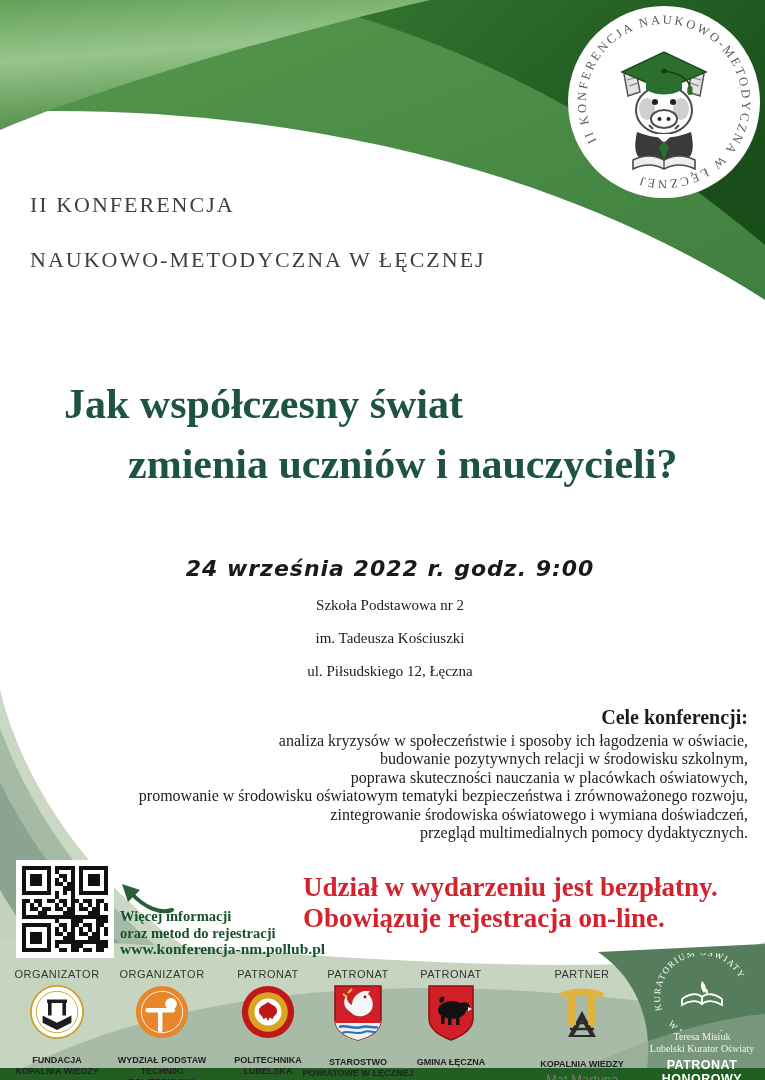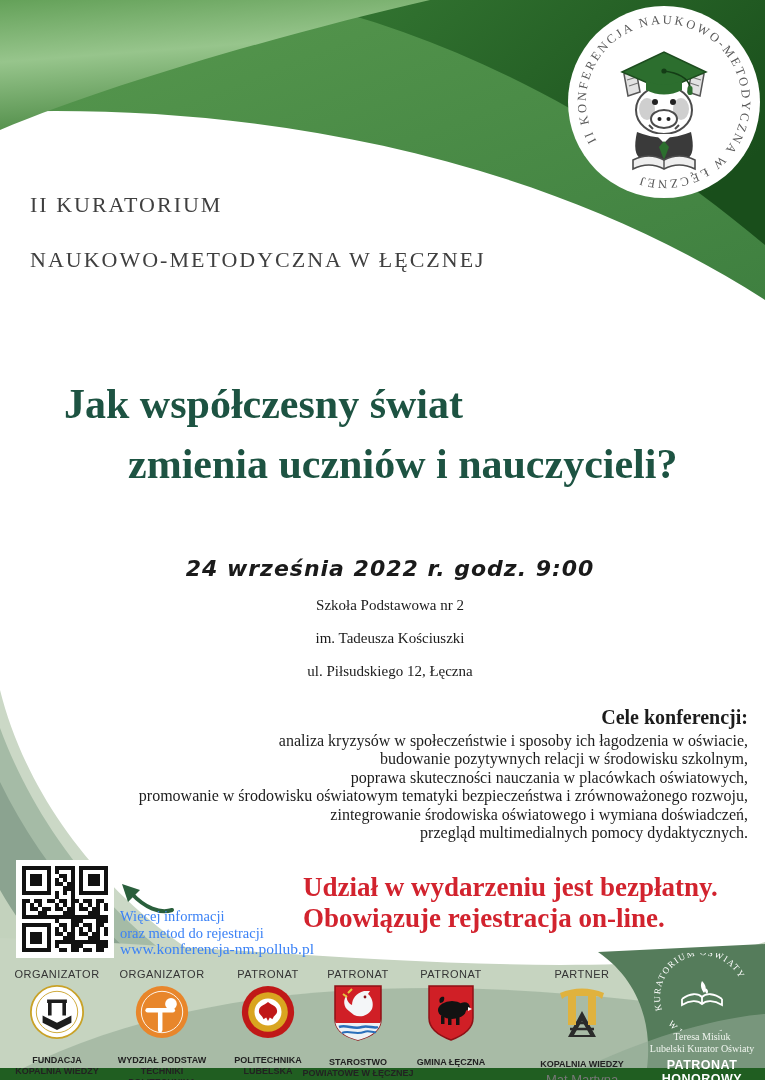--- a/index.html
+++ b/index.html
@@ -28,21 +28,21 @@
   .goals .goals-h{font-size:20px;font-weight:bold;margin-bottom:3px;}
   .goals .goal{font-size:16px;line-height:18.4px;}
 
   
   .reg-red{position:absolute;left:303px;top:872px;z-index:4;color:#d2232e;font-weight:bold;
            font-size:27px;line-height:31px;white-space:nowrap;}
   .qr-box{position:absolute;left:16px;top:860px;width:98px;height:98px;background:#fff;z-index:4;
           display:flex;align-items:center;justify-content:center;}
   .qr-box svg{width:86px;height:86px;}
   .reg-arrow{position:absolute;left:118px;top:882px;z-index:4;}
-  .reg-info{position:absolute;left:120px;top:908px;z-index:4;color:#3b82f6;font-weight:normal;
+  .reg-info{position:absolute;left:120px;top:908px;z-index:4;color:#14532d;font-weight:bold;
             font-size:14.5px;line-height:16.5px;white-space:nowrap;}
   .reg-info .url{font-size:15.5px;}
 
   
   .footer-col{position:absolute;z-index:5;display:flex;flex-direction:column;align-items:center;
               font-family:"Liberation Sans",sans-serif;text-align:center;}
   .role{font-size:11px;color:#343434;letter-spacing:.5px;margin-bottom:5px;}
   .org-name{font-size:9px;font-weight:bold;color:#222;line-height:11px;margin-top:16px;}
   .org-sub{font-size:13px;color:#777;margin-top:2px;}
   .col1{left:11px;top:968px;width:92px;}
@@ -117,21 +117,21 @@
 
       <path d="M-27,30 Q-32,52 -23,57 L23,57 Q32,52 27,30 Q0,41 -27,30 Z" fill="#3a3a3a"></path>
       <path d="M-9,32 L9,32 L0,41 Z" fill="#ffffff"></path>
       <path d="M0,39 L-5,45 L0,58 L5,45 Z" fill="#2c6e2e"></path>
 
       <path d="M-31,58 Q-15,50 0,58 Q15,50 31,58 L31,67 Q15,59 0,67 Q-15,59 -31,67 Z" fill="#efefef" stroke="#4c4c4c" stroke-width="1.6"></path>
       <path d="M0,58 L0,67" stroke="#4c4c4c" stroke-width="1.4"></path>
     </g>
   </svg>
 
-  <div class="conf-line conf-line1">II KURATORIUM</div>
+  <div class="conf-line conf-line1">II KONFERENCJA</div>
   <div class="conf-line conf-line2">NAUKOWO-METODYCZNA W ŁĘCZNEJ</div>
 
   <div class="title-line title-line1">Jak współczesny świat</div>
   <div class="title-line title-line2">zmienia uczniów i nauczycieli?</div>
 
   <div class="event">
     <div class="dt">24 września 2022 r. godz. 9:00</div>
     <div class="venue">Szkoła Podstawowa nr 2</div>
     <div class="venue">im. Tadeusza Kościuszki</div>
     <div class="venue">ul. Piłsudskiego 12, Łęczna</div>

